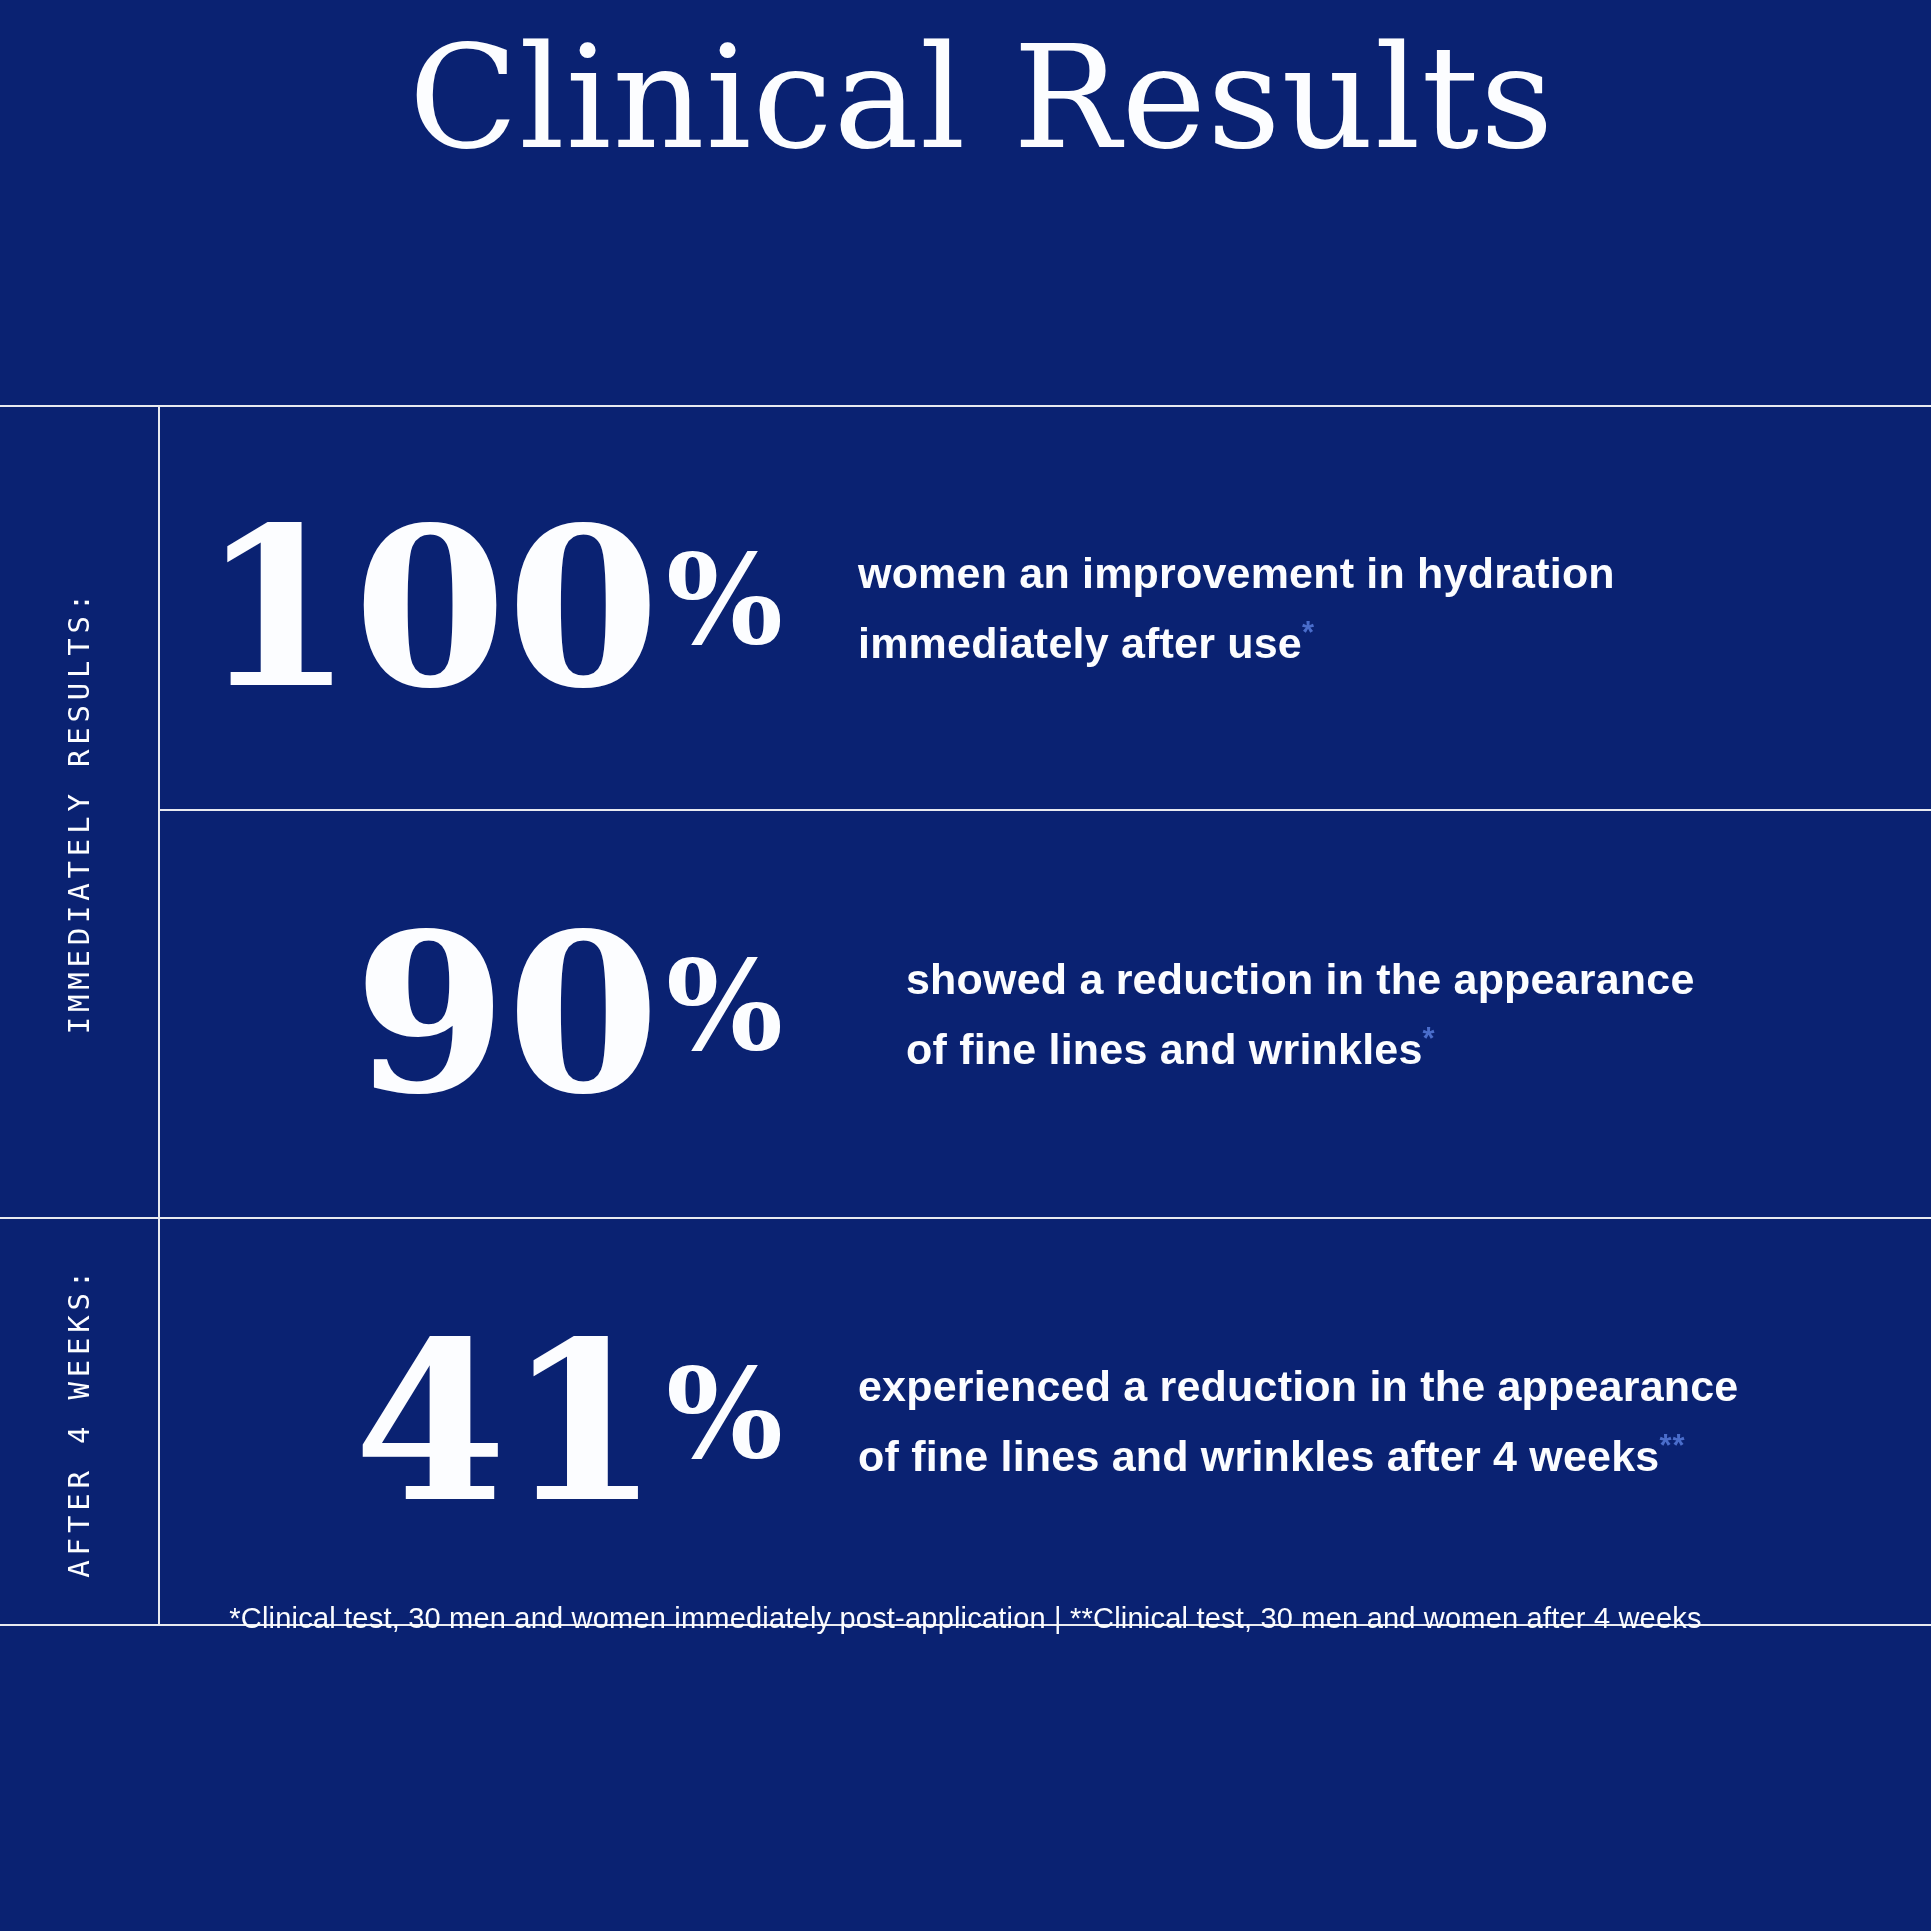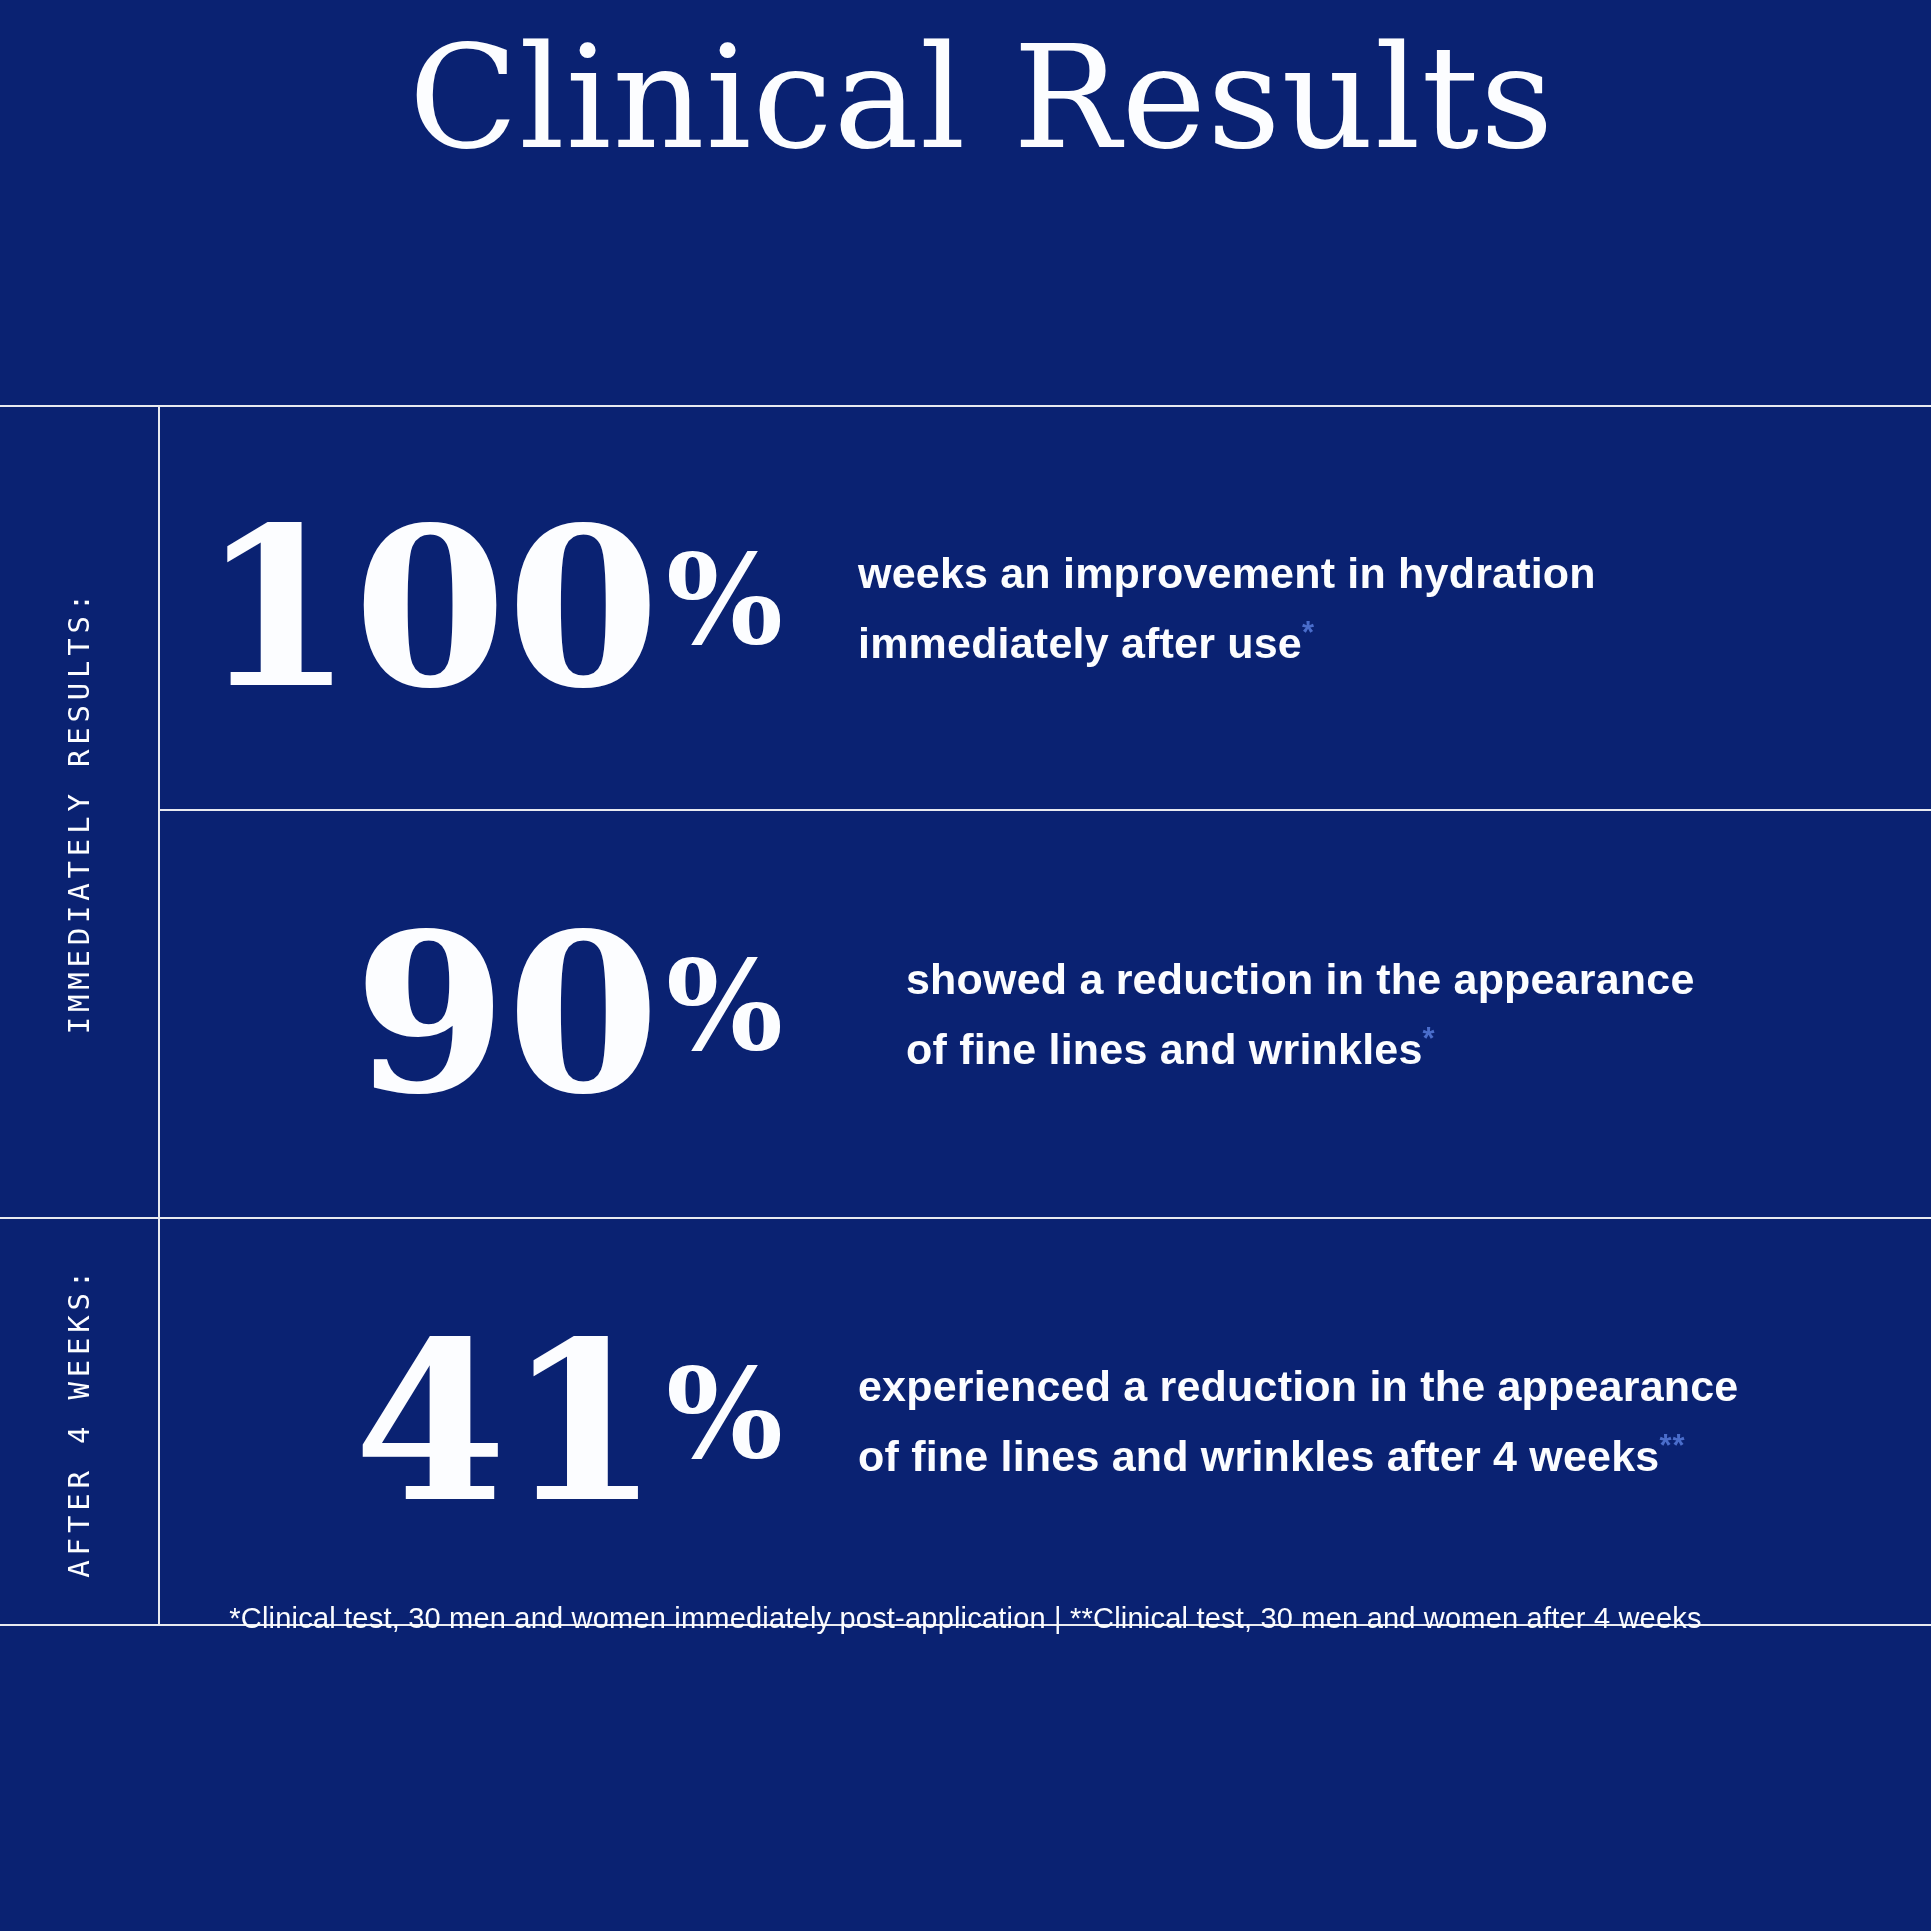--- a/index.html
+++ b/index.html
@@ -122,21 +122,21 @@
 
   <div class="grid">
 
     <div class="cell label-cell span-two">
       <span class="side-label">IMMEDIATELY RESULTS:</span>
     </div>
 
     <div class="cell content-cell row-1">
       <div class="num"><span>100</span><span class="pct">%</span></div>
       <div class="desc">
-        <span class="line">weeks an improvement in hydration</span>
+        <span class="line">women an improvement in hydration</span>
         <span class="line"><span>immediately after use</span><span class="mark">*</span></span>
       </div>
     </div>
 
     <div class="cell content-cell row-2">
       <div class="num"><span>90</span><span class="pct">%</span></div>
       <div class="desc">
         <span class="line">showed a reduction in the appearance</span>
         <span class="line"><span>of fine lines and wrinkles</span><span class="mark">*</span></span>
       </div>

